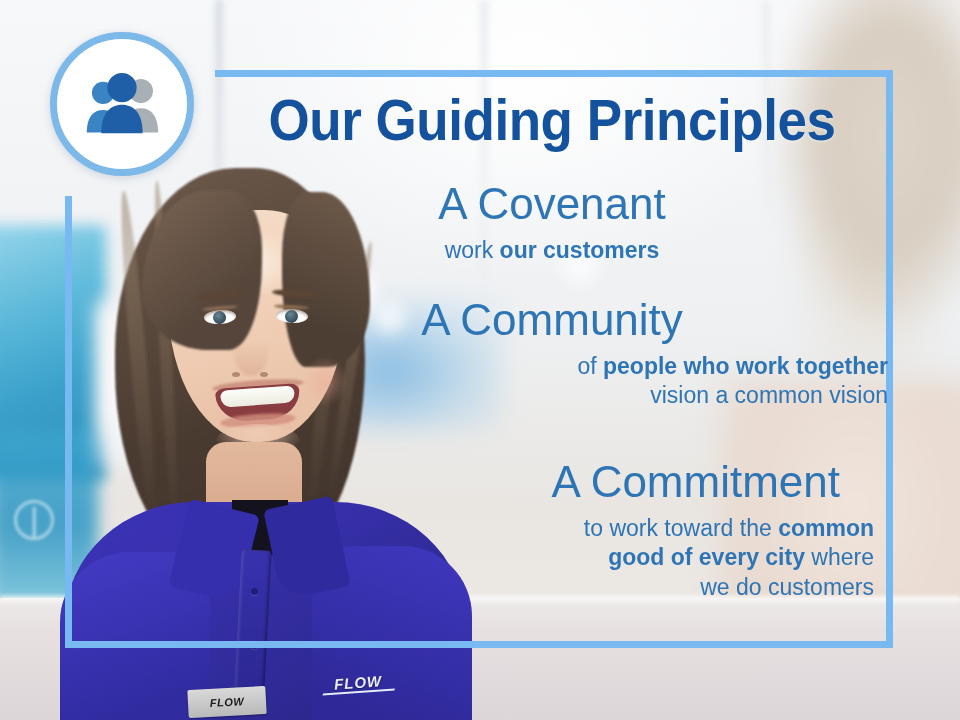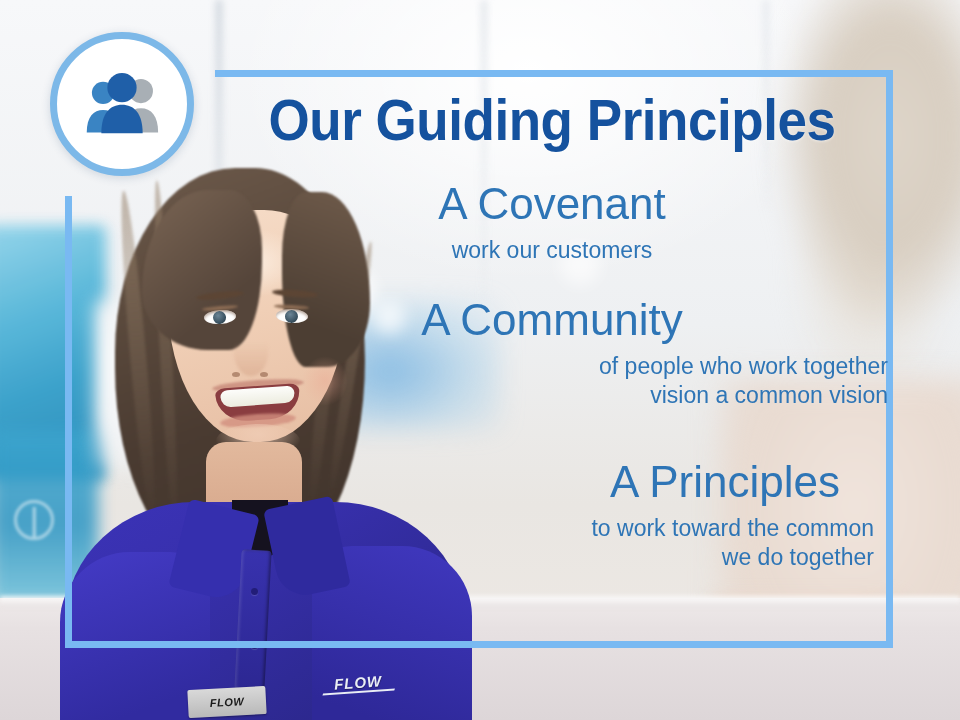--- a/index.html
+++ b/index.html
@@ -503,21 +503,21 @@
   }
   .block .lead .word {
     font-weight: normal;
   }
   .block .sub {
     font-size: 23px;
     line-height: 1.28;
     color: #2E75B6;
     margin-top: 10px;
   }
-  .block .sub b { font-weight: normal; }
+  .block .sub b { font-weight: bold; }
 
   .block-covenant   { top: 182px; text-align: center; }
   .block-community  { top: 298px; text-align: center; }
   .block-commitment { top: 460px; text-align: right; }
 
   .block-community .sub  { text-align: right; }
   .block-commitment .sub { text-align: right; padding-right: 14px; }
   .block-commitment .lead { padding-right: 48px; }
   .block-covenant .sub   { text-align: center; }
 </style>
@@ -642,21 +642,22 @@
     </div>
     <div class="sub">
         <div><span>of </span><b>people who work together</b></div>
         <div><span>vision a common vision</span></div>
       </div>
   </div>
 
   <div class="block block-commitment">
     <div class="lead">
       <span class="art">A</span>
-      <span class="word">Principles</span>
+      <span class="word">Commitment</span>
     </div>
     <div class="sub">
         <div><span>to work toward the </span><b>common</b></div>
-        <div><span>we do together</span></div>
+        <div><b>good of every city</b><span> where</span></div>
+        <div><span>we do customers</span></div>
       </div>
   </div>
 
 </div>
 
 </body></html>

